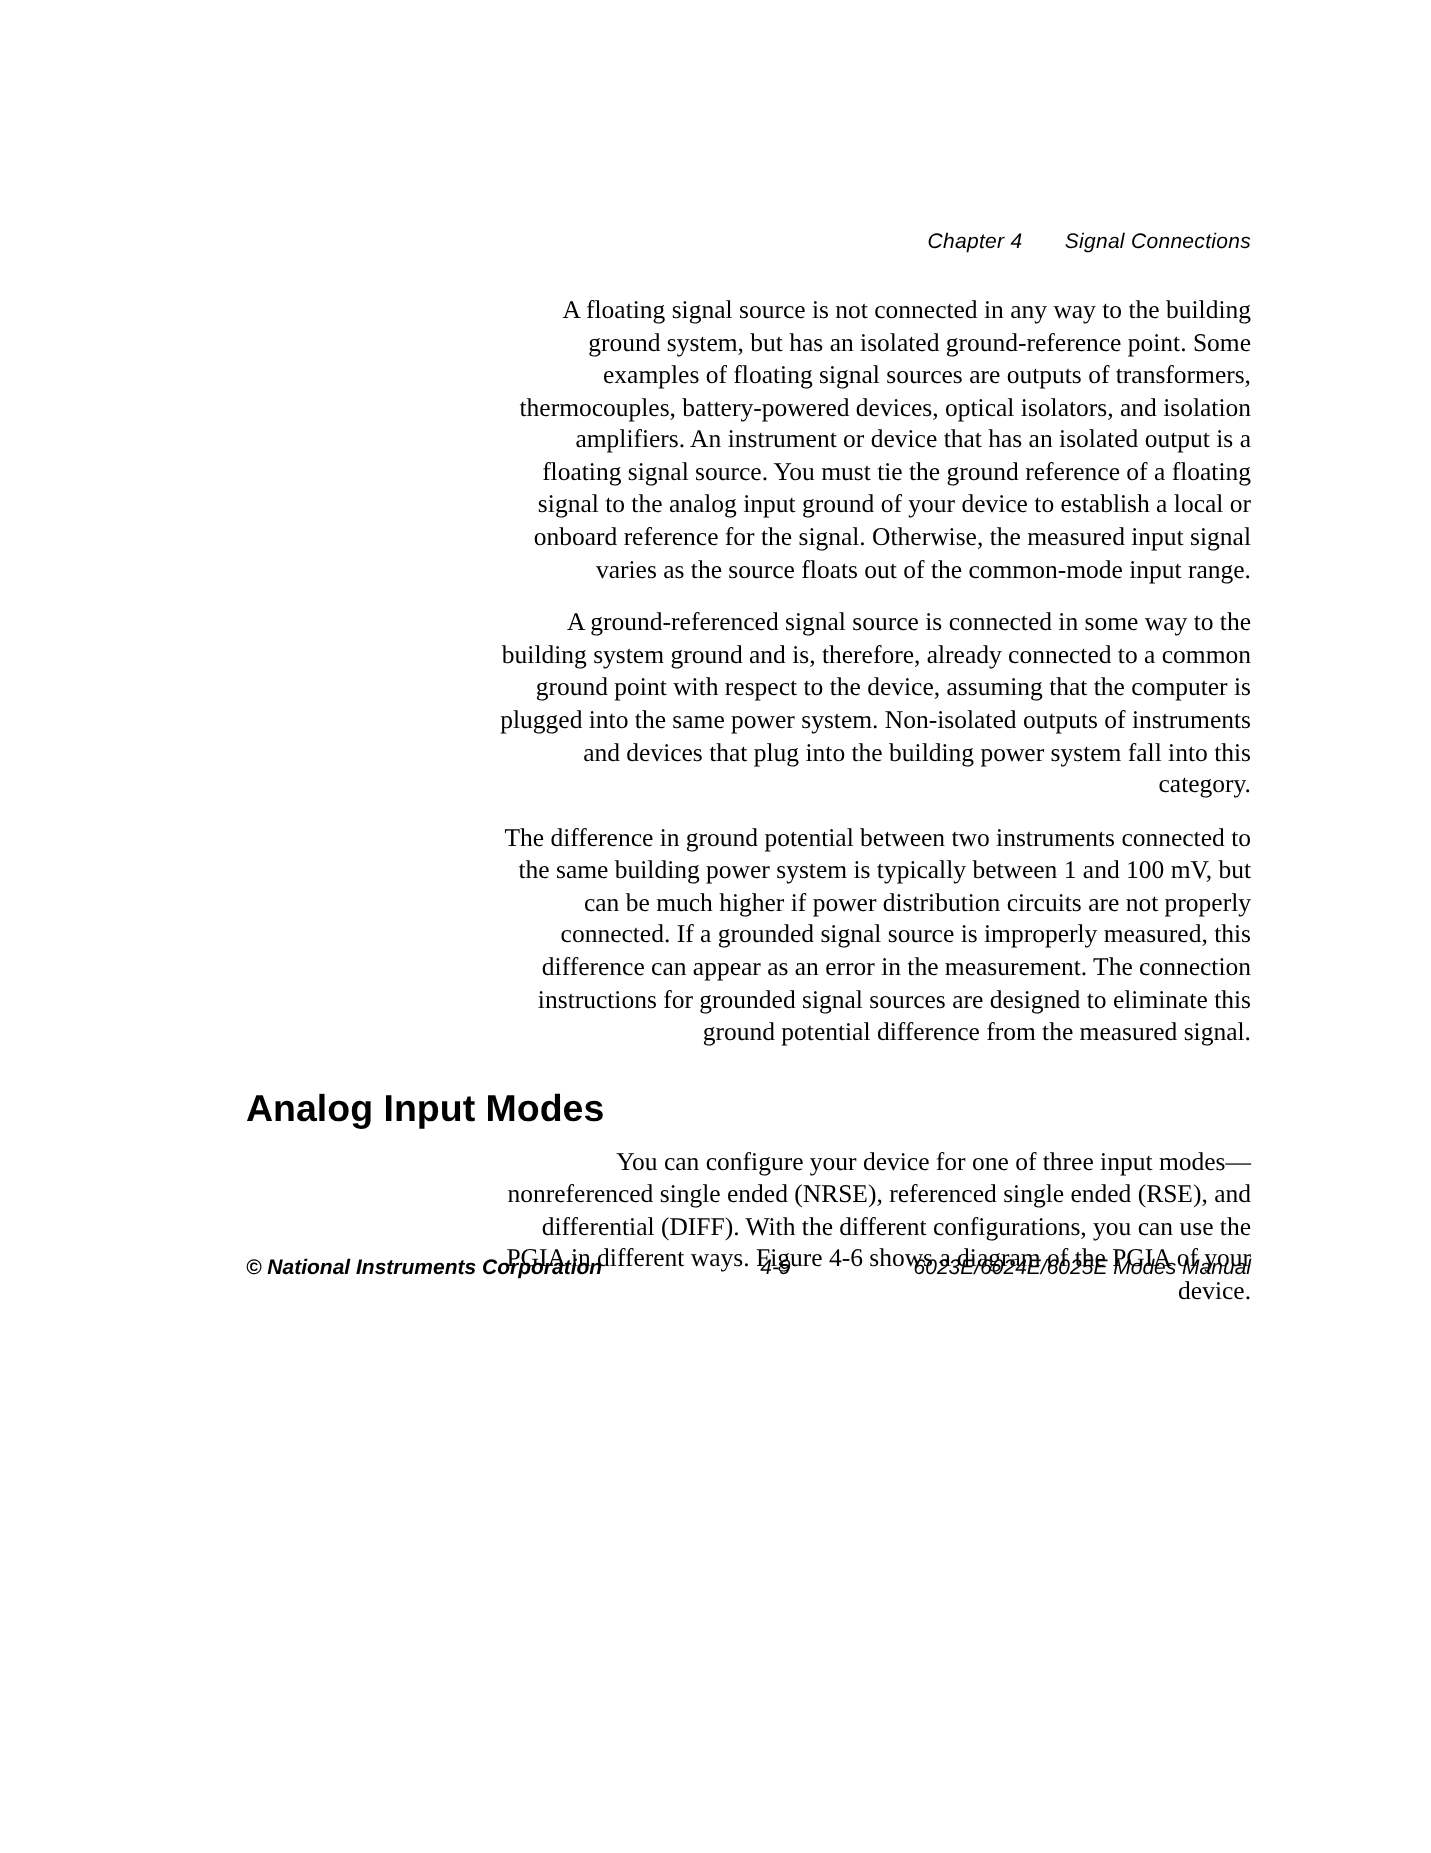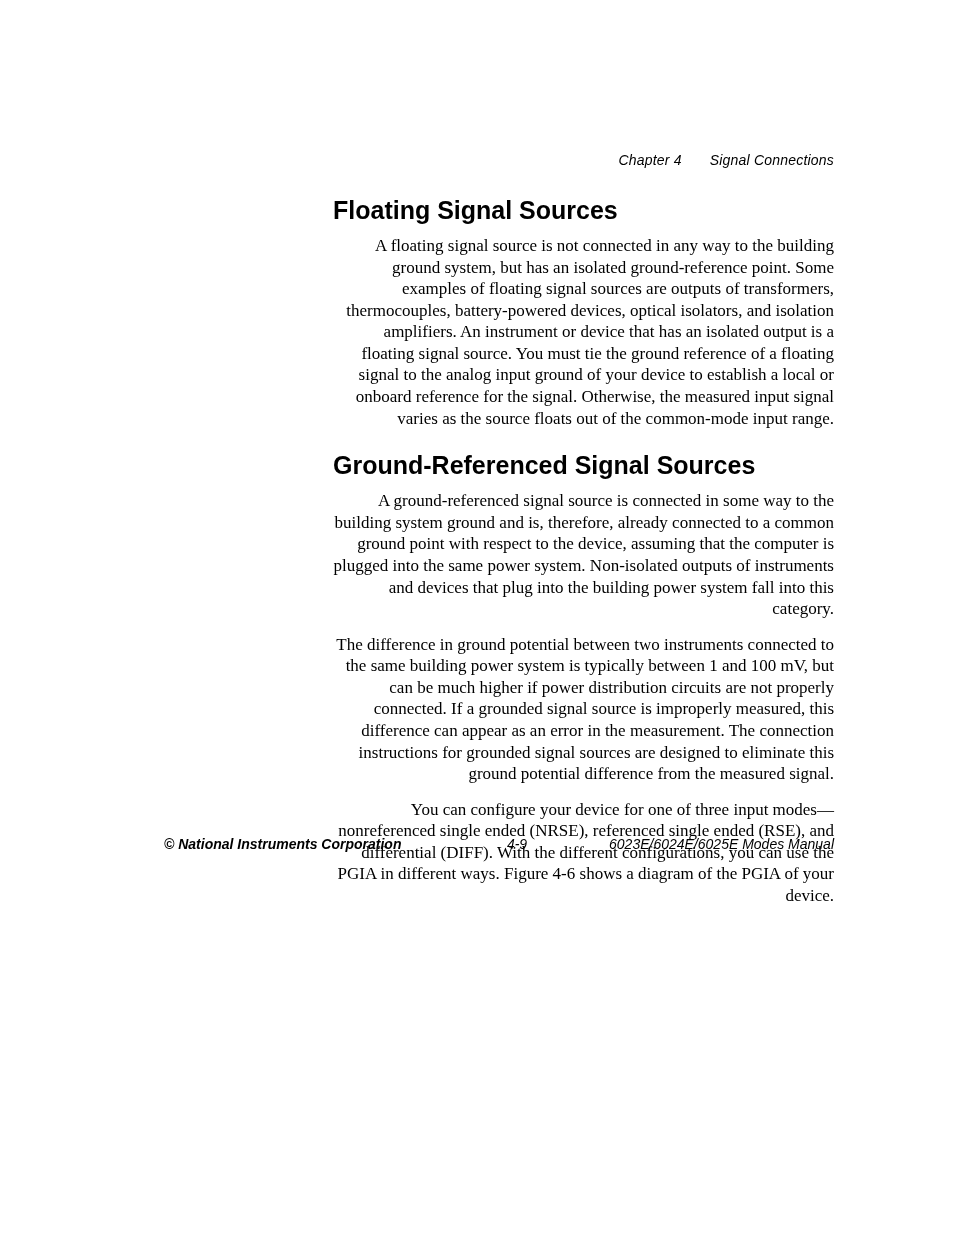--- a/index.html
+++ b/index.html
@@ -105,27 +105,26 @@
 
 <div class="page">
 
   <div class="running-head">
     <span class="chap">Chapter 4</span>
     <span>Signal Connections</span>
   </div>
 
   <div class="content">
 
-    <div class="h2">Floating Signal Sources</div>
     <div class="para">A floating signal source is not connected in any way to the building ground system, but has an isolated ground-reference point. Some examples of floating signal sources are outputs of transformers, thermocouples, battery-powered devices, optical isolators, and isolation amplifiers. An instrument or device that has an isolated output is a floating signal source. You must tie the ground reference of a floating signal to the analog input ground of your device to establish a local or onboard reference for the signal. Otherwise, the measured input signal varies as the source floats out of the common-mode input range.</div>
 
-    <div class="h2b">Ground-Referenced Signal Sources</div>
     <div class="para">A ground-referenced signal source is connected in some way to the building system ground and is, therefore, already connected to a common ground point with respect to the device, assuming that the computer is plugged into the same power system. Non-isolated outputs of instruments and devices that plug into the building power system fall into this category.</div>
     <div class="para">The difference in ground potential between two instruments connected to the same building power system is typically between 1 and 100 mV, but can be much higher if power distribution circuits are not properly connected. If a grounded signal source is improperly measured, this difference can appear as an error in the measurement. The connection instructions for grounded signal sources are designed to eliminate this ground potential difference from the measured signal.</div>
 
+    <div class="h1-side">Analog Input Modes</div>
     <div class="para">You can configure your device for one of three input modes—nonreferenced single ended (NRSE), referenced single ended (RSE), and differential (DIFF). With the different configurations, you can use the PGIA in different ways. Figure 4-6 shows a diagram of the PGIA of your device.</div>
 
   </div>
 
   <div class="footer">
     <span class="left">© National Instruments Corporation</span>
     <span class="center">4-9</span>
     <span class="right">6023E/6024E/6025E Modes Manual</span>
   </div>
 

